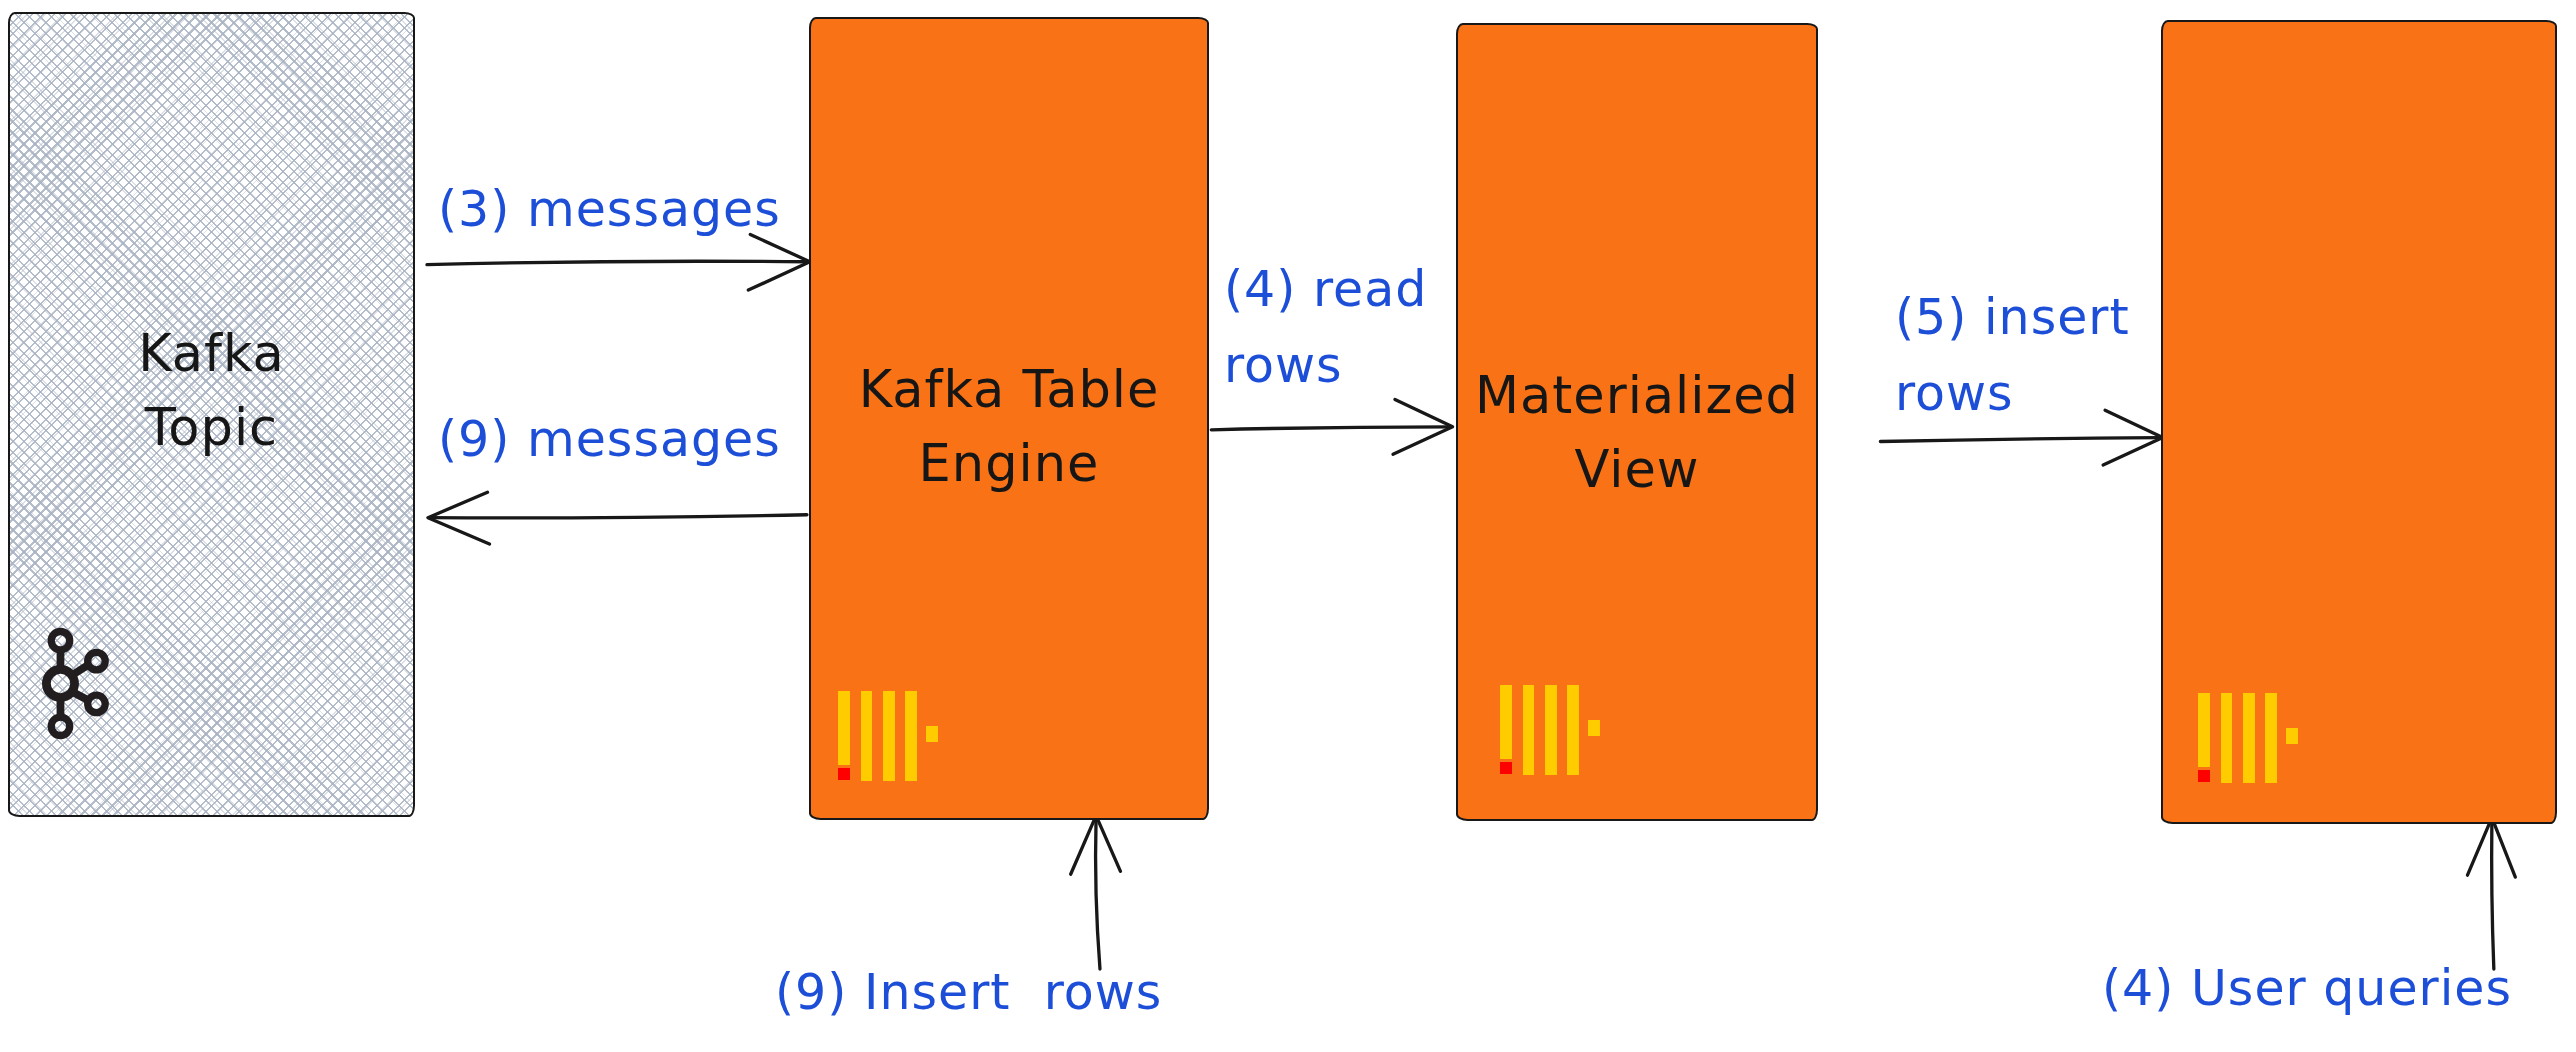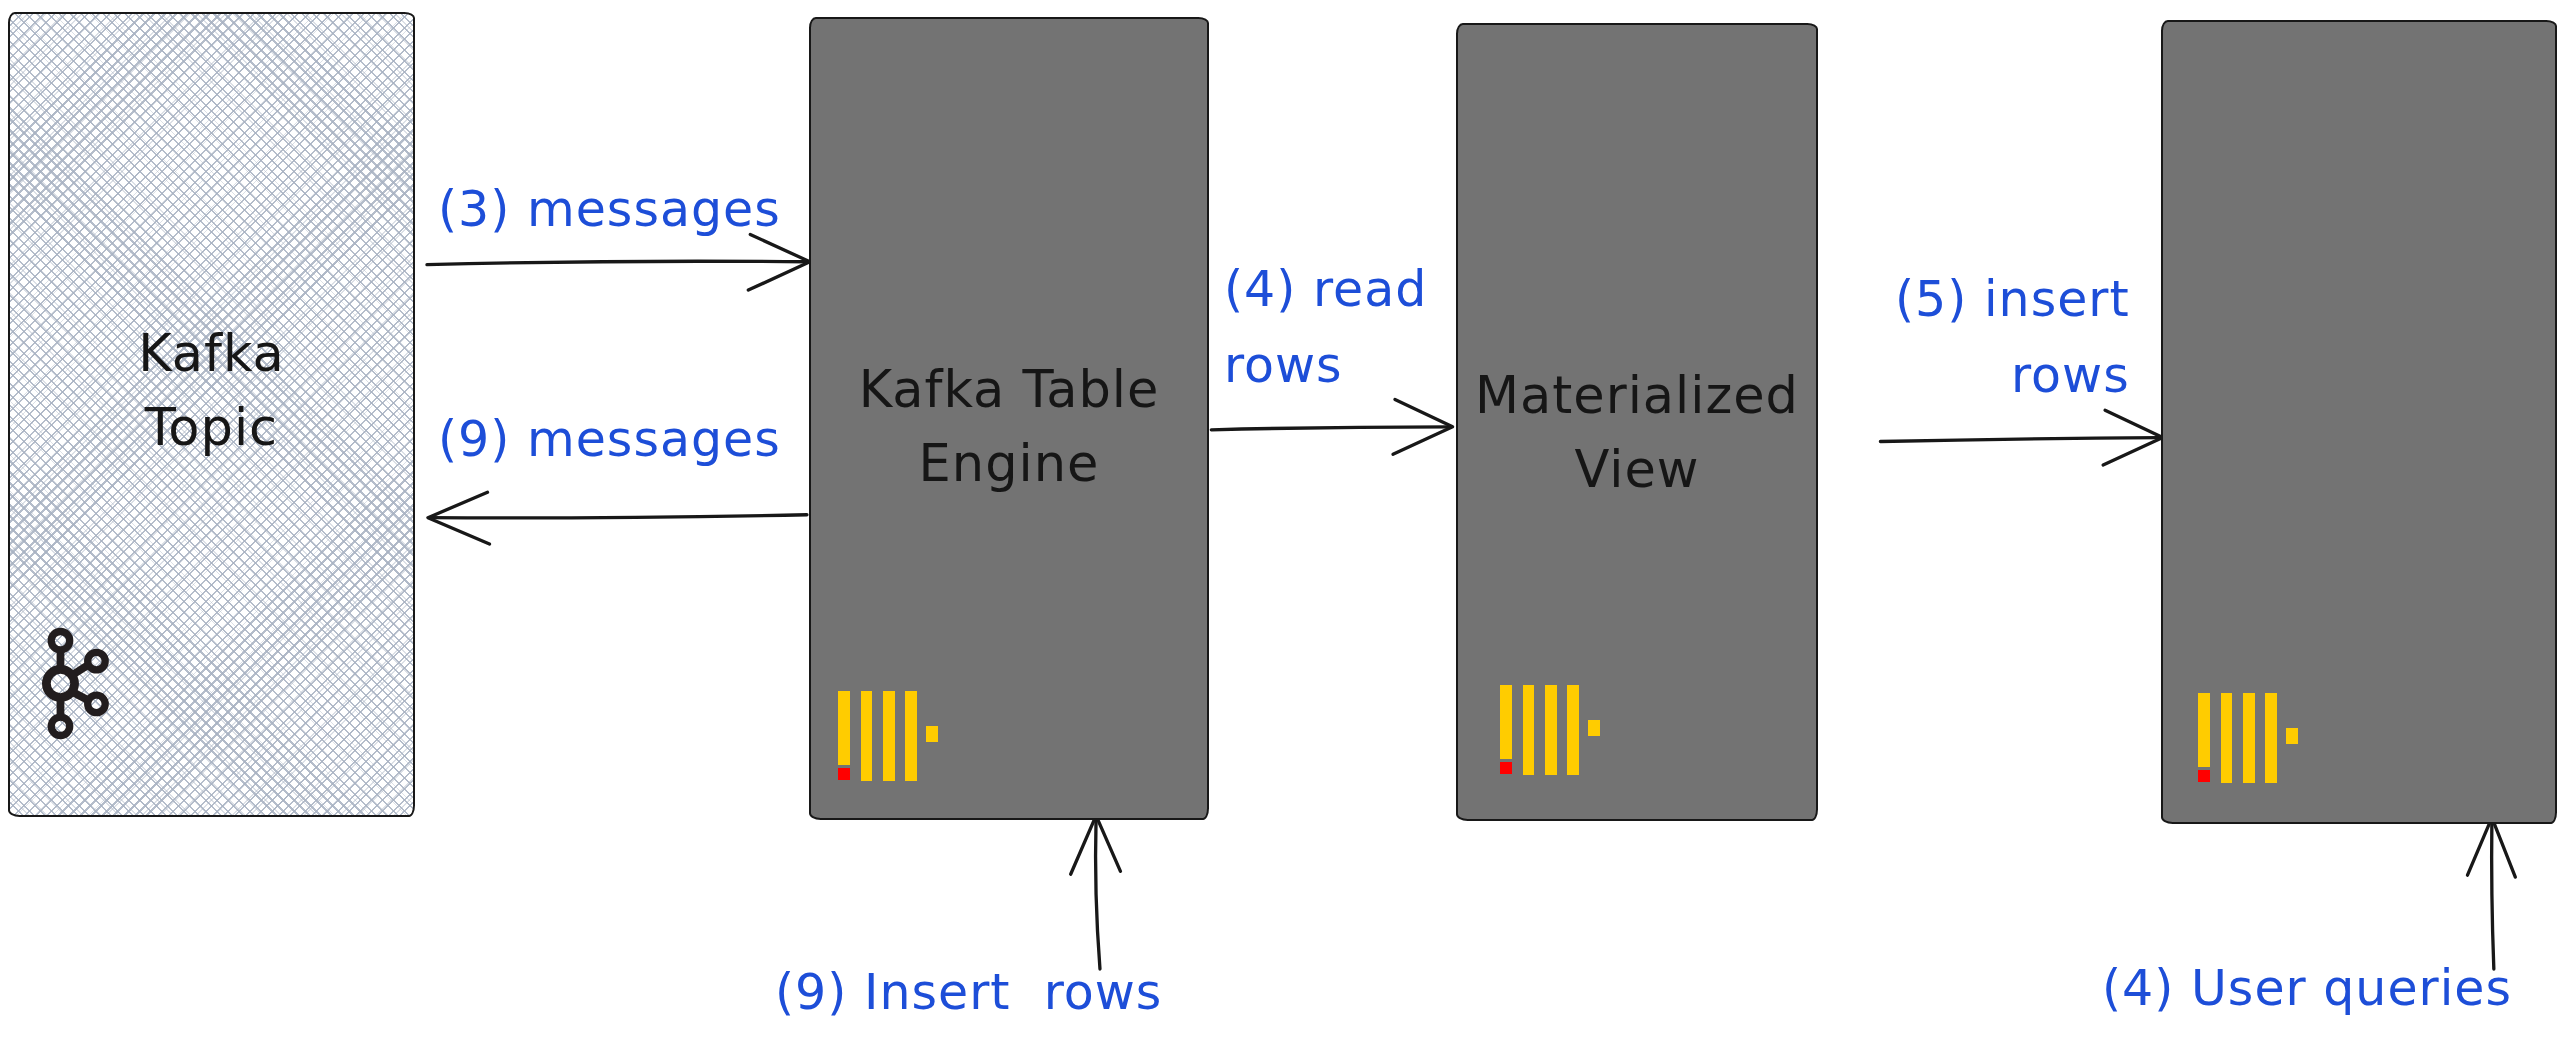--- a/index.html
+++ b/index.html
@@ -15,21 +15,21 @@
     font-family: "DejaVu Sans", sans-serif;
     color: #161616;
     overflow: hidden;
   }
 
   
   .box {
     position: absolute;
     border: 2.9px solid #181818;
     border-radius: 6.8px 10.7px 5.9px 11.7px / 10.7px 5.9px 11.7px 6.8px;
-    background: #737373;
+    background: #f97316;
     box-sizing: border-box;
   }
   .box.hatch {
     background-color: #ffffff;
     background-image:
       repeating-linear-gradient(45deg,  rgba(168,178,194,0.85) 0 1.6px, transparent 1.6px 7.8px),
       repeating-linear-gradient(-45deg, rgba(168,178,194,0.85) 0 1.6px, transparent 1.6px 7.8px),
       repeating-linear-gradient(45deg,  rgba(168,178,194,0.40) 0 1.2px, transparent 1.2px 12.7px),
       repeating-linear-gradient(-45deg, rgba(168,178,194,0.40) 0 1.2px, transparent 1.2px 12.7px);
   }
@@ -99,21 +99,21 @@
     font-size: 49px;
     line-height: 76px;
     letter-spacing: 1px;
     color: #1d4ed8;
     white-space: pre;
   }
   .edge-label.two-line { white-space: pre-line; }
   #label-e3 { left: 438px;  top: 172px; }
   #label-e2 { left: 438px;  top: 402px; }
   #label-e4 { left: 1224px; top: 252px; }
-  #label-e5 { left: 1895px; top: 262px; text-align: right; }
+  #label-e5 { left: 1895px; top: 280px; }
   #label-e1 { left: 775px;  top: 955px; }
   #label-e6 { left: 2102px; top: 951px; }
 
   
   #edges-svg {
     position: absolute;
     left: 0; top: 0;
     width: 2576px;
     height: 1052px;
     pointer-events: none;

